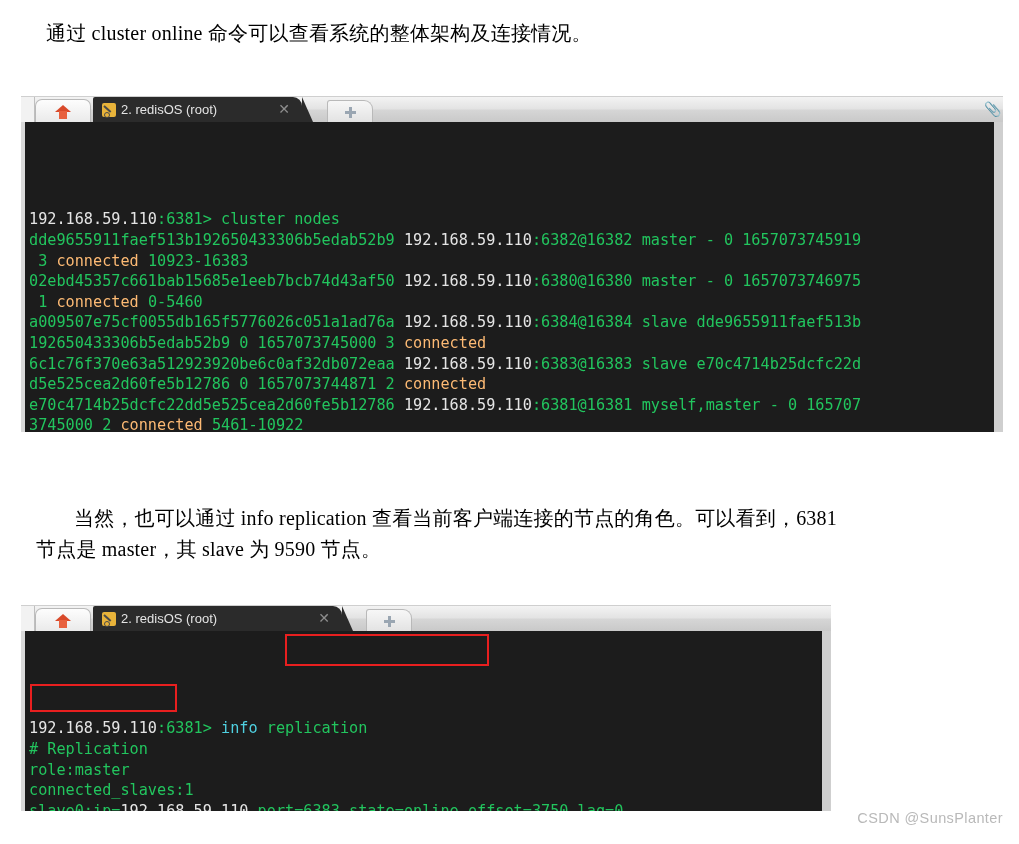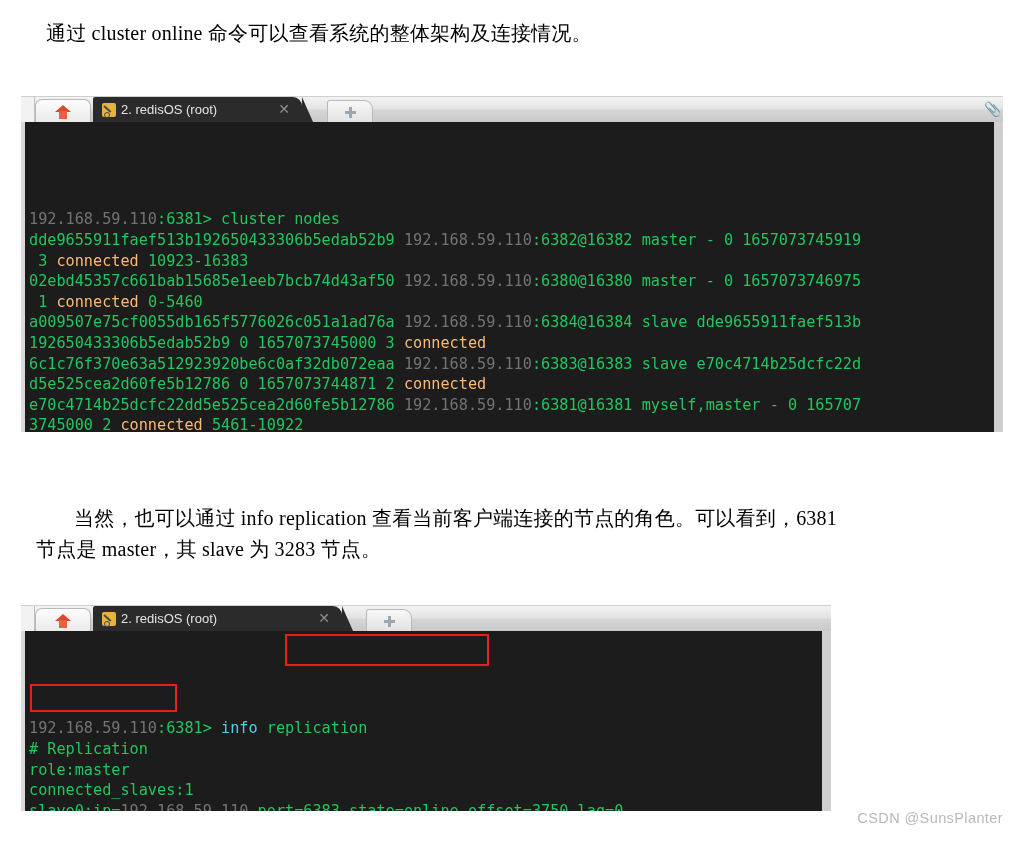--- a/index.html
+++ b/index.html
@@ -184,21 +184,21 @@
     font-size: 15.2px;
     line-height: 20.6px;
     color: #dcdcdc;
     padding: 5px 0 5px 8px;
     white-space: pre;
     position: relative;
     overflow: hidden;
     letter-spacing: 0px;
   }
   .term-body .line { height: 20.6px; }
-  .c-magenta { color: #737373; }
+  .c-magenta { color: #e5e5e5; }
   .c-green   { color: #fdba74; }
   .c-cyan    { color: #4fd0e0; }
   .c-white   { color: #22c55e; }
 
   
   .term-gutter {
     position: absolute;
     left: 0; top: 0; bottom: 0;
     width: 4px;
     background: #d9d9d9;
@@ -283,21 +283,21 @@
     <div class="clip-icon">📎</div>
   </div>
   <div class="term-body" id="term-1">
     <div class="term-gutter"></div>
     <div class="term-scroll"></div>
   <div class="line"><span class="c-magenta">192.168.59.110</span><span class="c-white">:6381&gt; cluster nodes</span></div><div class="line"><span class="c-white">dde9655911faef513b192650433306b5edab52b9 </span><span class="c-magenta">192.168.59.110</span><span class="c-white">:6382@16382 master - 0 1657073745919</span></div><div class="line"><span class="c-white"> 3 </span><span class="c-green">connected</span><span class="c-white"> 10923-16383</span></div><div class="line"><span class="c-white">02ebd45357c661bab15685e1eeb7bcb74d43af50 </span><span class="c-magenta">192.168.59.110</span><span class="c-white">:6380@16380 master - 0 1657073746975</span></div><div class="line"><span class="c-white"> 1 </span><span class="c-green">connected</span><span class="c-white"> 0-5460</span></div><div class="line"><span class="c-white">a009507e75cf0055db165f5776026c051a1ad76a </span><span class="c-magenta">192.168.59.110</span><span class="c-white">:6384@16384 slave dde9655911faef513b</span></div><div class="line"><span class="c-white">192650433306b5edab52b9 0 1657073745000 3 </span><span class="c-green">connected</span></div><div class="line"><span class="c-white">6c1c76f370e63a512923920be6c0af32db072eaa </span><span class="c-magenta">192.168.59.110</span><span class="c-white">:6383@16383 slave e70c4714b25dcfc22d</span></div><div class="line"><span class="c-white">d5e525cea2d60fe5b12786 0 1657073744871 2 </span><span class="c-green">connected</span></div><div class="line"><span class="c-white">e70c4714b25dcfc22dd5e525cea2d60fe5b12786 </span><span class="c-magenta">192.168.59.110</span><span class="c-white">:6381@16381 myself,master - 0 165707</span></div><div class="line"><span class="c-white">3745000 2 </span><span class="c-green">connected</span><span class="c-white"> 5461-10922</span></div></div>
 </div>
 
 <div class="prose" id="para-2">
   <div class="indent">当然，也可以通过 info replication 查看当前客户端连接的节点的角色。可以看到，6381</div>
-  <div>节点是 master，其 slave 为 3283 节点。</div>
+  <div>节点是 master，其 slave 为 9590 节点。</div>
 </div>
 
 <div class="term-window" id="window-2">
   <div class="titlebar">
     <div class="tb-left-edge"></div>
     <div class="home-tab">
       <span class="home-icon">
         <span class="roof"></span>
           <span class="body"></span>
       </span>

